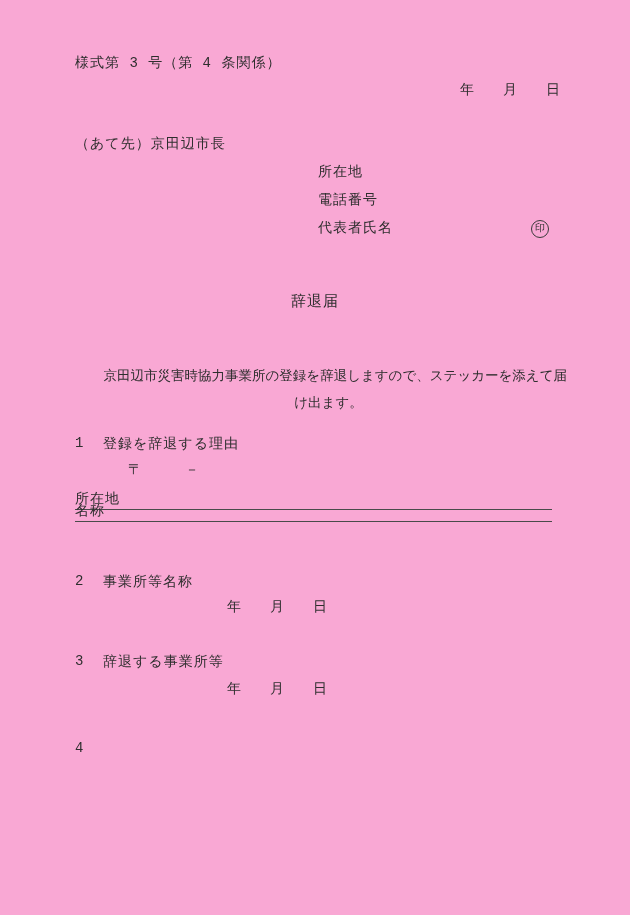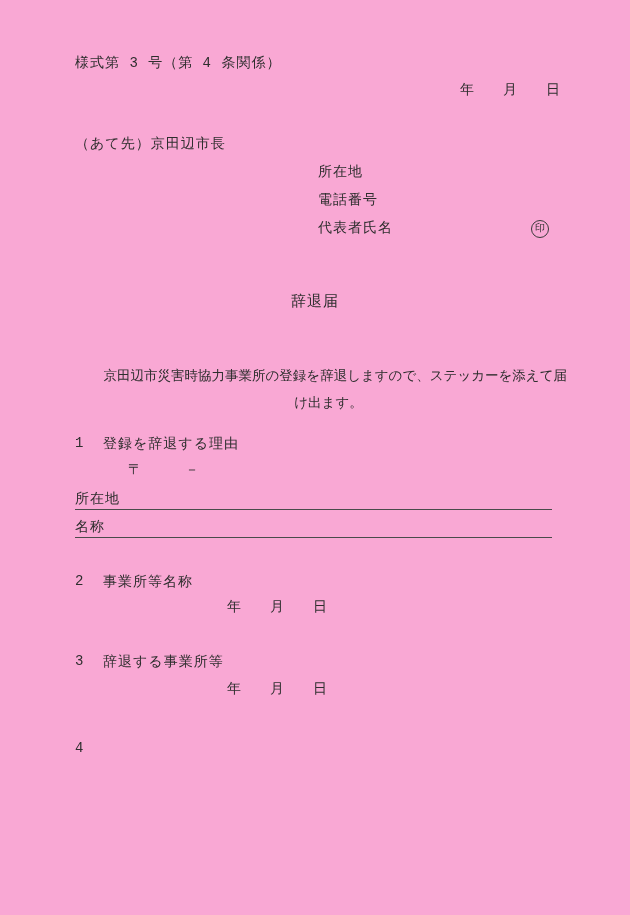--- a/index.html
+++ b/index.html
@@ -111,21 +111,21 @@
     <span class="postal-blank"></span>
     <span>－</span>
     <span class="postal-blank2"></span>
   </div>
 
   <div class="abs field-row" style="top:490px;">
     <span class="field-label">所在地</span>
     <span class="field-blank"></span>
   </div>
 
-  <div class="abs field-row" style="top:518px;">
+  <div class="abs field-row" style="top:502px;">
     <span class="field-label">名称</span>
     <span class="field-blank"></span>
   </div>
 
   <div class="abs section-heading" style="top:573px;">
     <span class="sec-no">2</span>
     <span class="sec-title">事業所等名称</span>
   </div>
 
   <div class="abs date-line" style="left:198px; top:599px;">

